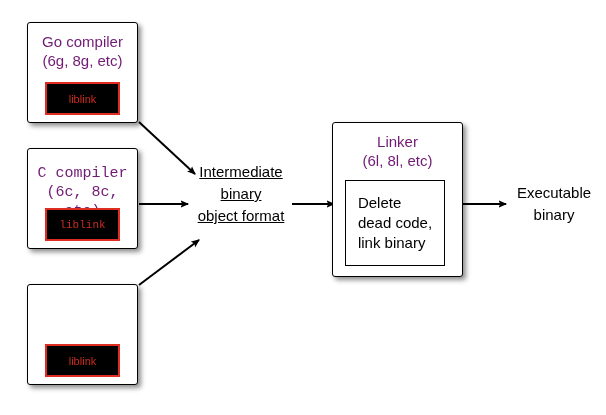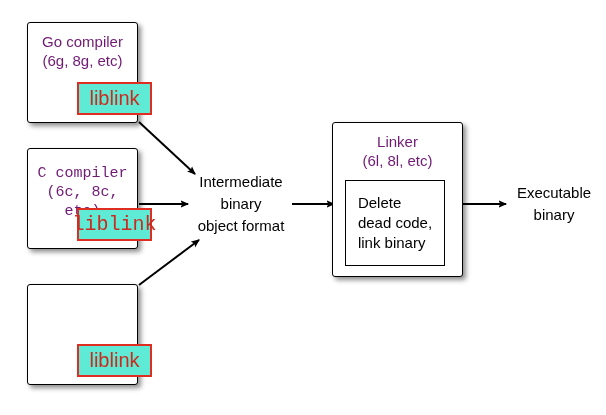--- a/index.html
+++ b/index.html
@@ -28,28 +28,27 @@
   }
   .node-title {
     text-align: center;
     color: #701a75;
     font-size: 15px;
     line-height: 19px;
     white-space: pre-line;
   }
   .inner-red {
     border: 2px solid #e02d22;
-    background: #5eead4;
+    background: #000000;
     color: #cc2a1e;
-    font-size: 20px;
+    font-size: 11px;
     display: flex;
     align-items: center;
     justify-content: center;
     box-sizing: border-box;
-    margin-left: 32px;
   }
   .inner-black {
     border: 1.5px solid #000000;
     background: #ffffff;
     color: #000000;
     font-size: 15px;
     line-height: 20px;
     display: flex;
     align-items: center;
     justify-content: center;
@@ -106,21 +105,21 @@
       <span>liblink</span>
     </div>
   </div>
 
   <div class="node-box" style="left:27px; top:284px; width:111px; height:101px; padding-top:9px;">
     <div class="inner-red" style="position:absolute; left:17px; top:59px; width:75px; height:33px;">
       <span>liblink</span>
     </div>
   </div>
 
-  <div class="plain-label" style="left:186px; top:171px; width:110px;">Intermediate
+  <div class="plain-label" style="left:186px; top:161px; width:110px;text-decoration:underline;">Intermediate
 binary
 object format</div>
 
   <div class="node-box" style="left:332px; top:122px; width:131px; height:155px; padding-top:9px;">
     <div class="node-title">Linker
 (6l, 8l, etc)</div>
     <div class="inner-black" style="position:absolute; left:12px; top:57px; width:100px; height:86px;">
       <span>Delete
 dead code,
 link binary</span>

